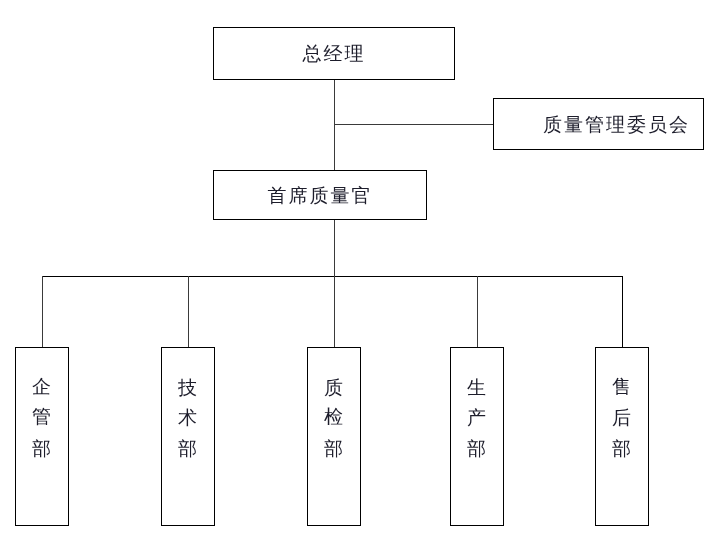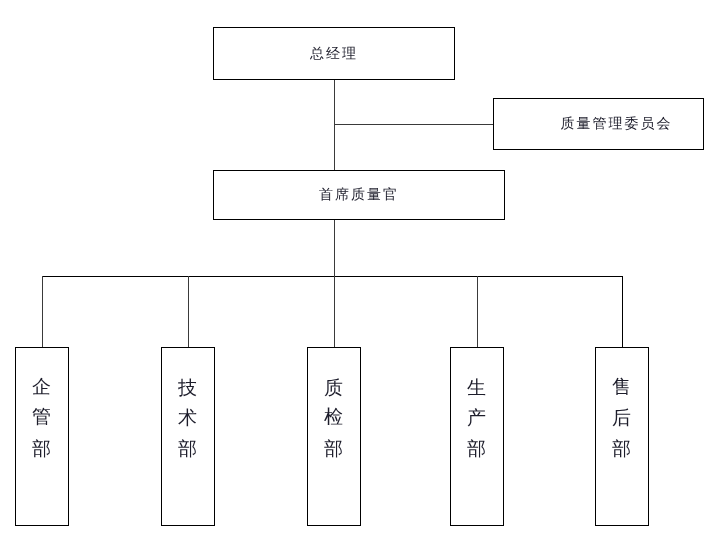--- a/index.html
+++ b/index.html
@@ -29,21 +29,21 @@
     border: 1px solid #000000;
     background: #ffffff;
     display: flex;
     align-items: center;
     justify-content: center;
     z-index: 2;
   }
 
   
   .node-h .node-label {
-    font-size: 14px;
+    font-size: 19px;
     letter-spacing: 2px;
     line-height: 1;
     white-space: nowrap;
     color: #1d1d2b;
   }
 
   
   .node-v {
     padding: 14px 0 10px 0;
     align-items: flex-start;
@@ -91,21 +91,21 @@
   <div class="conn conn-bus-end" style="left:622px; top:276px; height:71px;"></div>
 
   <div class="node node-h" style="left:213px; top:27px; width:242px; height:53px;">
     <span class="node-label">总经理</span>
   </div>
 
   <div class="node node-h" style="left:493px; top:98px; width:211px; height:52px;padding-left:36px;">
     <span class="node-label">质量管理委员会</span>
   </div>
 
-  <div class="node node-h" style="left:213px; top:170px; width:292px; height:50px;align-items:center;">
+  <div class="node node-h" style="left:213px; top:170px; width:214px; height:50px;align-items:center;">
     <span class="node-label">首席质量官</span>
   </div>
 
   <div class="node node-v" style="left:15px; top:347px; width:54px; height:179px;">
     <span class="node-label">企管部</span>
   </div>
 
   <div class="node node-v" style="left:161px; top:347px; width:54px; height:179px;">
     <span class="node-label">技术部</span>
   </div>

